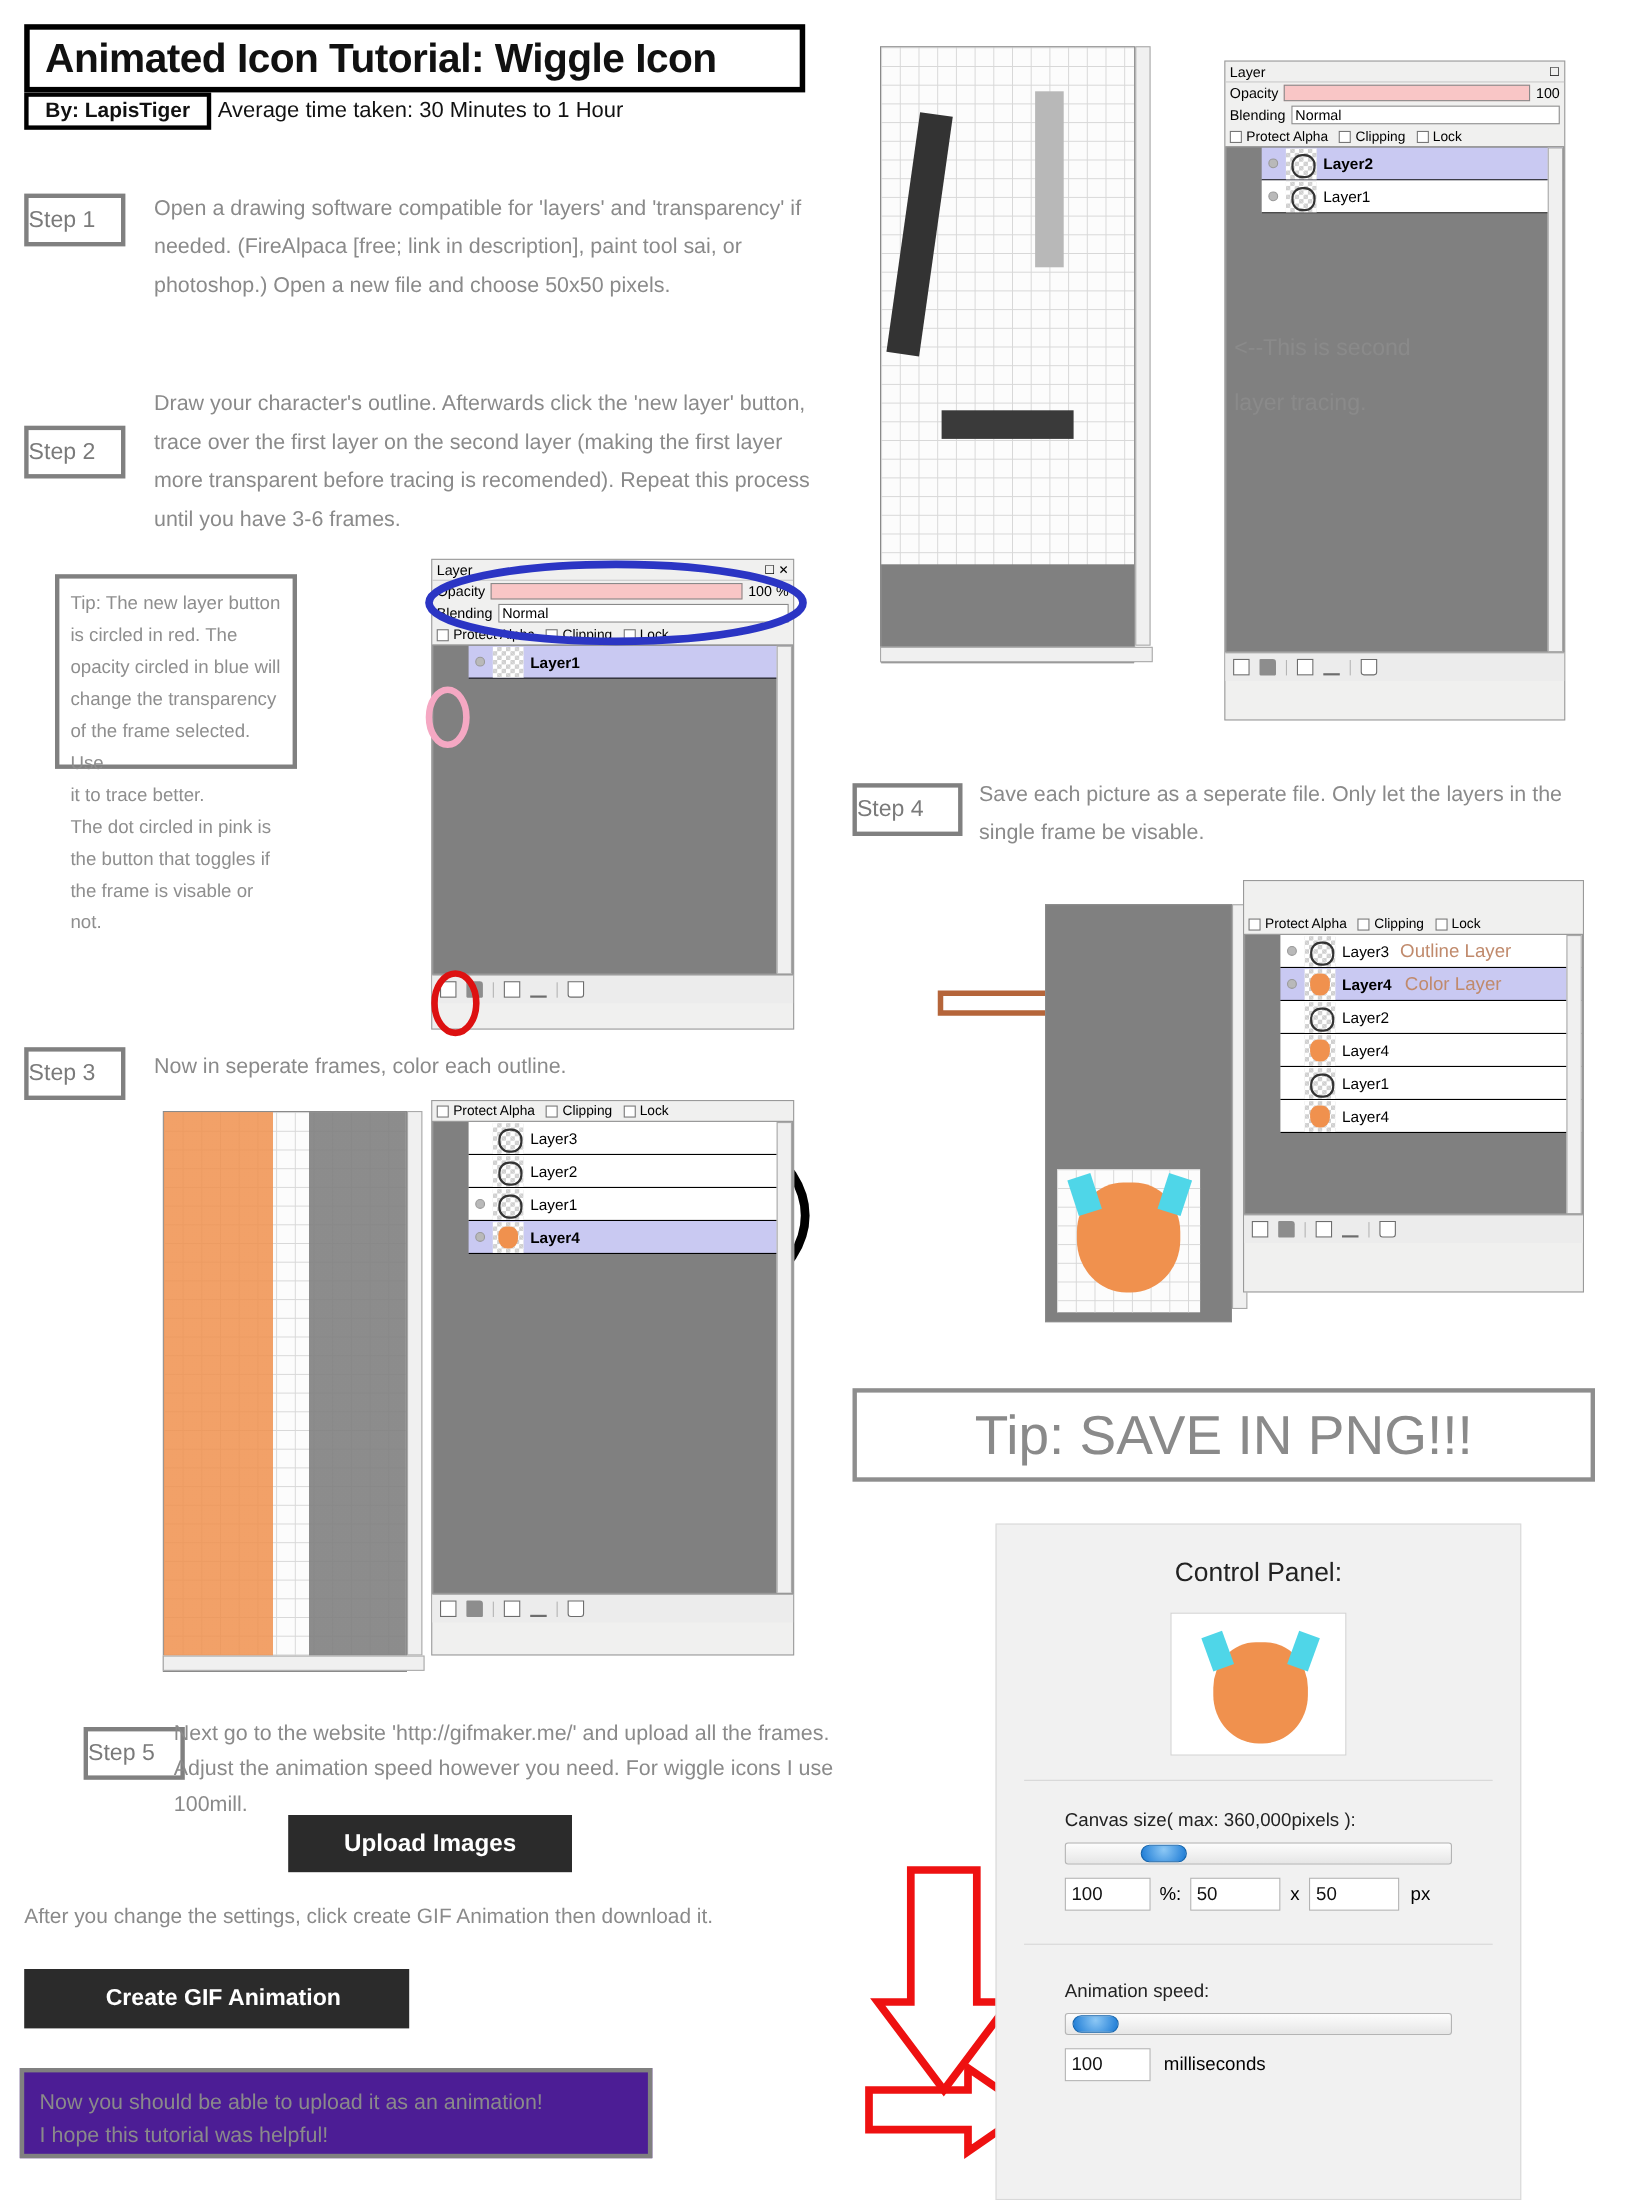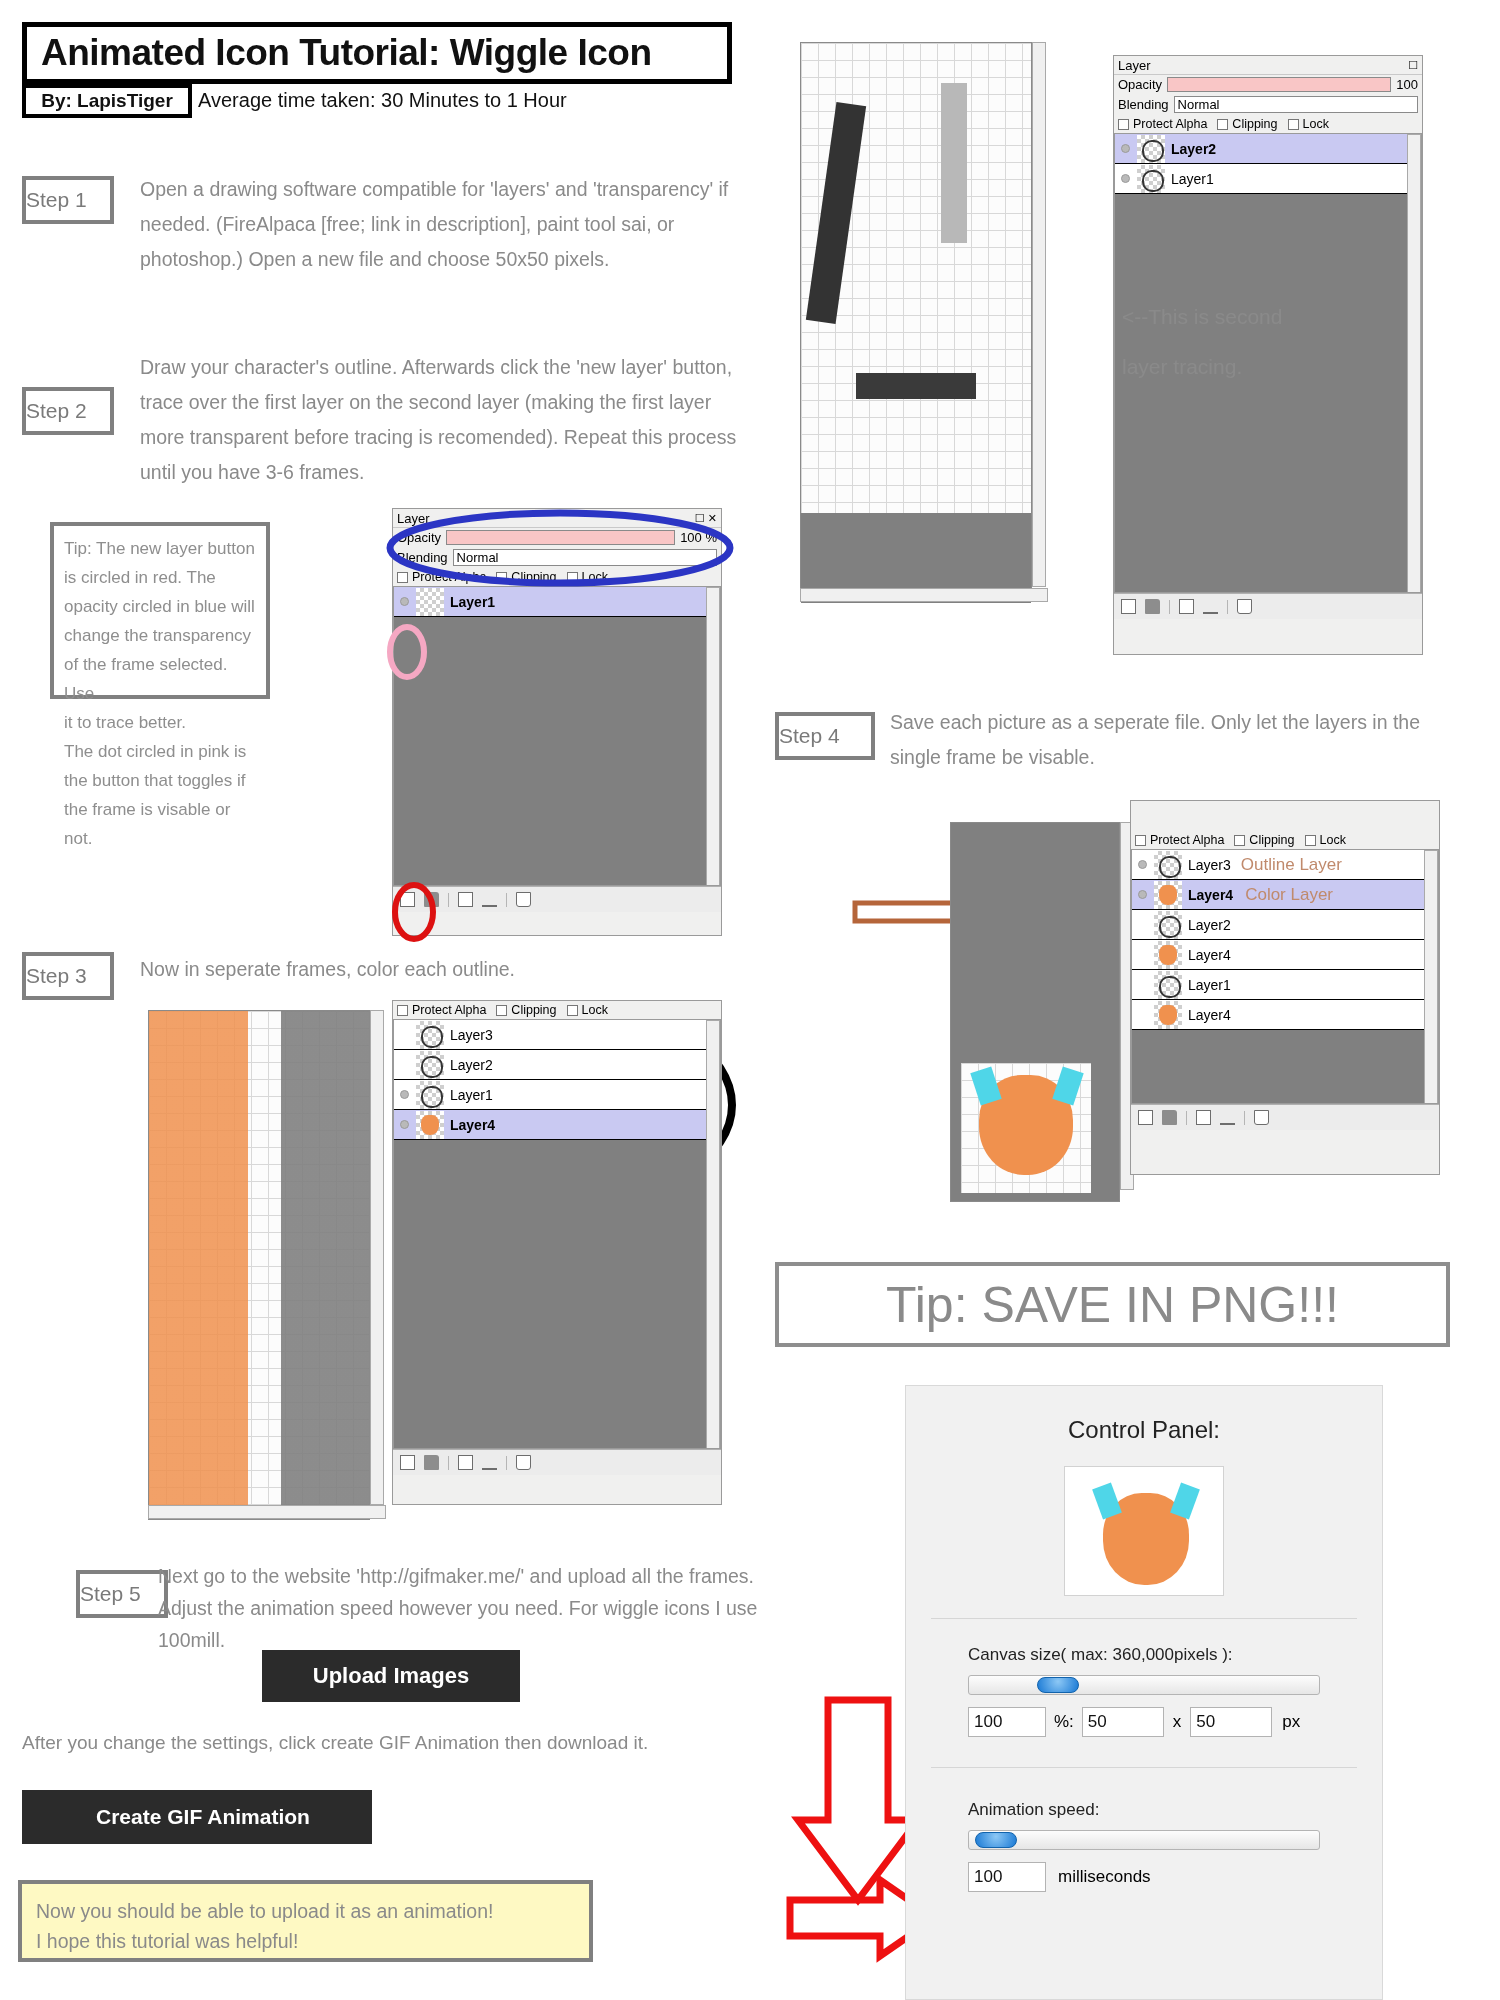--- a/index.html
+++ b/index.html
@@ -59,21 +59,21 @@
   .fa-row{ display:flex; align-items:center; padding:2px 4px; font-size:13px; gap:5px; }
   .fa-opacity-bar{
     flex:1; height:15px; background:#f9c6c6; border:1px solid #8a8a8a;
   }
   .fa-select{
     flex:1; height:17px; background:#fff; border:1px solid #8a8a8a;
     font-size:13px; padding-left:3px; display:flex; align-items:center;
   }
   .fa-checks{ display:flex; align-items:center; gap:4px; padding:2px 4px; font-size:12.5px; }
   .fa-cb{ width:11px; height:11px; border:1px solid #767676; background:#fff; display:inline-block; }
-  .fa-list{ background:#808080; border:1px solid #9a9a9a; overflow:hidden; position:relative; }
+  .fa-list{ background:#808080; border:1px solid #9a9a9a; overflow:hidden; position:relative;padding-left:32px; }
   .fa-layer{
     display:flex; align-items:center; height:30px; background:#fff;
     border-bottom:1px solid #000; font-size:14px;
   }
   .fa-layer.sel{ background:#c9c9f2; font-weight:700; }
   .fa-eye{ width:20px; display:flex; align-items:center; justify-content:center; }
   .fa-dot{ width:9px;height:9px;border-radius:50%;background:#b9b9b9;border:1px solid #9a9a9a; }
   .fa-thumb{
     width:28px; height:28px; margin-left:2px;
     background-image:
@@ -114,21 +114,21 @@
   .scrollbar-v{ width:14px; background:#f0f0f0; border:1px solid #a9a9a9; }
   .scrollbar-h{ height:14px; background:#f0f0f0; border:1px solid #a9a9a9; }
 
   
   .dark-btn{
     background:#2b2b2b; color:#fff; display:flex; align-items:center;
     justify-content:center; font-weight:700;
   }
 
   
-  .gray-box{ border:4px solid #808080; background:#fef9c3; }
+  .gray-box{ border:4px solid #808080; background:#4c1d95; }
 
   #png-tip{
     left:775px; top:1262px; width:675px; height:85px;
     border:4px solid #8e8e8e; background:#fff;
     display:flex; align-items:center; justify-content:center;
   }
   #png-tip span{ font-size:50px; color:#8a8a8a; }
 
   
   #control-panel{

